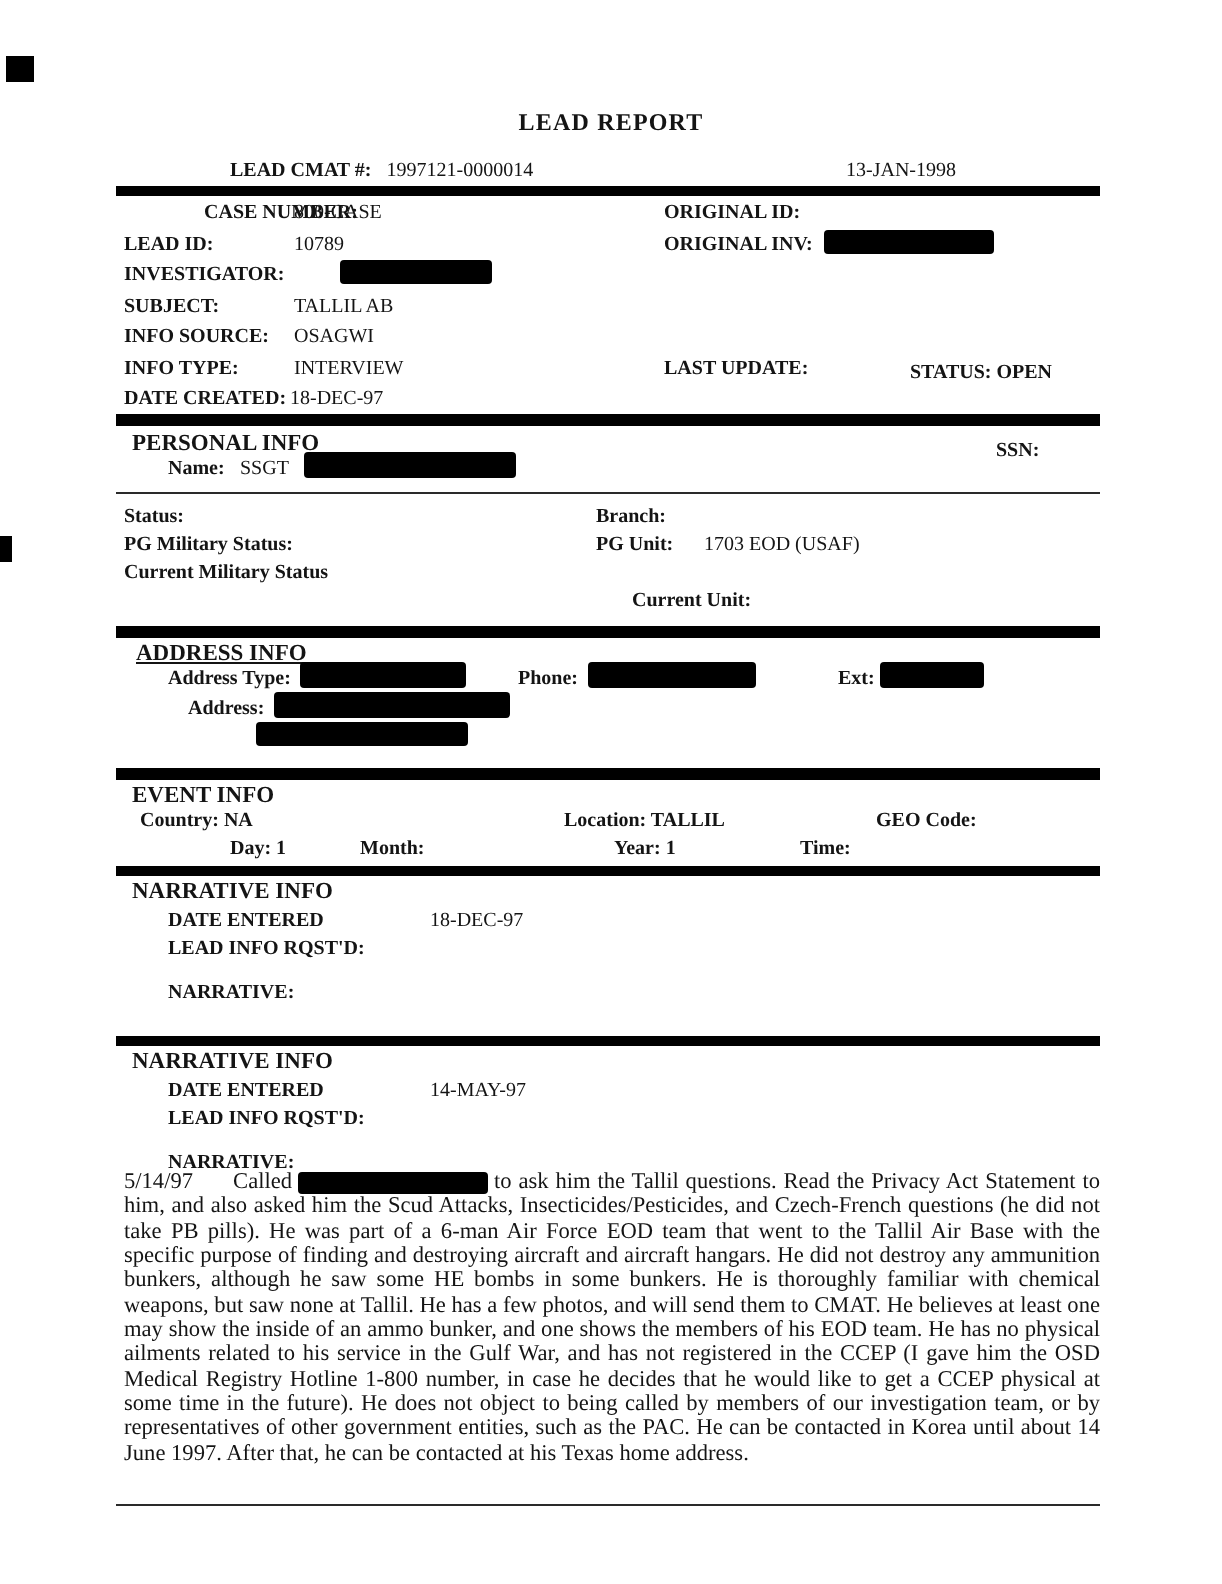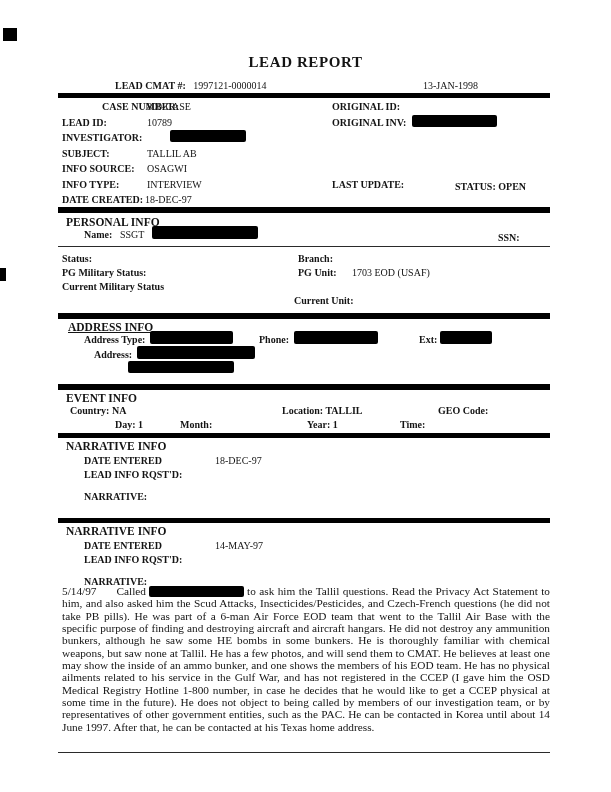--- a/index.html
+++ b/index.html
@@ -10,21 +10,21 @@
     font-family:"Liberation Serif", serif;
     color:#141414;
     overflow:hidden;
     margin:0 auto;
   }
   .t{position:absolute;font-size:10px;white-space:nowrap;}
   .b{font-weight:bold;}
   .sec{position:absolute;font-size:11.5px;font-weight:bold;white-space:nowrap;}
   .title{
     position:absolute;top:54px;left:0;width:100%;
-    text-align:center;font-size:15px;font-weight:bold;letter-spacing:.6px;
+    text-align:center;font-size:12px;font-weight:bold;letter-spacing:.6px;
   }
   .bar{position:absolute;left:58px;width:492px;height:5px;background:#000;}
   .hairline{position:absolute;left:58px;width:492px;height:1px;background:#2a2a2a;}
   .redact{position:absolute;background:#000;border-radius:2px;}
   .redact-inline{
     display:inline-block;background:#000;border-radius:2px;
     height:11px;vertical-align:text-bottom;margin:0 3px;
   }
   .para{
     position:absolute;left:62px;top:585px;width:488px;
@@ -75,33 +75,33 @@
 
   <div class="t b" style="left:62px;top:194px;">DATE CREATED:</div>
   <div class="t" style="left:145px;top:194px;">18-DEC-97</div>
 
   <div class="bar" style="top:207px;height:6px;"></div>
 
   <div class="sec" style="left:66px;top:216px;">PERSONAL INFO</div>
   <div class="t b" style="left:84px;top:229px;">Name:</div>
   <div class="t" style="left:120px;top:229px;">SSGT</div>
   <div class="redact" style="left:152px;top:226px;width:106px;height:13px;"></div>
-  <div class="t b" style="left:498px;top:232px;text-align:center;">SSN:</div>
+  <div class="t b" style="left:498px;top:220px;text-align:center;">SSN:</div>
 
   <div class="hairline" style="top:246px;"></div>
 
   <div class="t b" style="left:62px;top:253px;">Status:</div>
   <div class="t b" style="left:298px;top:253px;">Branch:</div>
 
   <div class="t b" style="left:62px;top:267px;">PG Military Status:</div>
   <div class="t b" style="left:298px;top:267px;">PG Unit:</div>
   <div class="t" style="left:352px;top:267px;">1703 EOD (USAF)</div>
 
   <div class="t b" style="left:62px;top:281px;">Current Military Status</div>
-  <div class="t b" style="left:294px;top:295px;">Current Unit:</div>
+  <div class="t b" style="left:316px;top:295px;">Current Unit:</div>
 
   <div class="bar" style="top:313px;height:6px;"></div>
 
   <div class="sec" style="left:68px;top:321px;text-decoration:underline;">ADDRESS INFO</div>
   <div class="t b" style="left:84px;top:334px;">Address Type:</div>
   <div class="redact" style="left:150px;top:331px;width:83px;height:13px;"></div>
   <div class="t b" style="left:259px;top:334px;">Phone:</div>
   <div class="redact" style="left:294px;top:331px;width:84px;height:13px;"></div>
   <div class="t b" style="left:419px;top:334px;">Ext:</div>
   <div class="redact" style="left:440px;top:331px;width:52px;height:13px;"></div>

